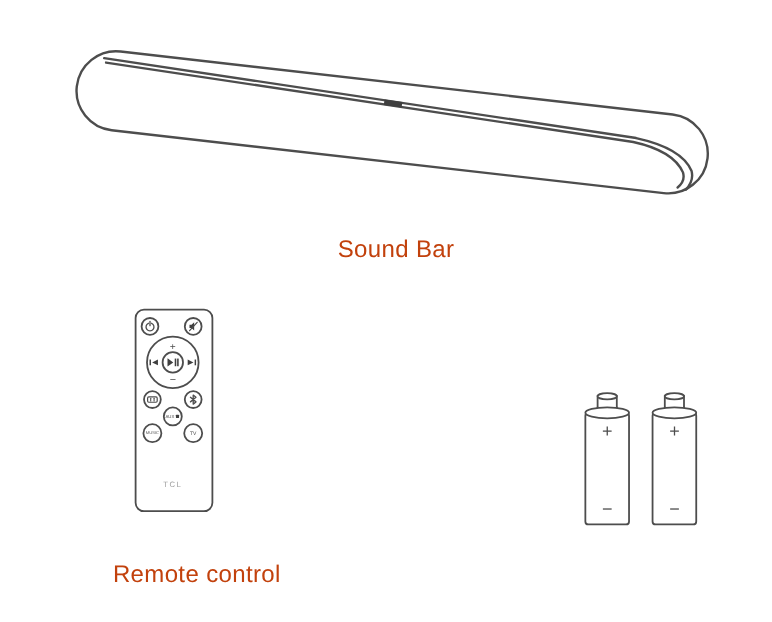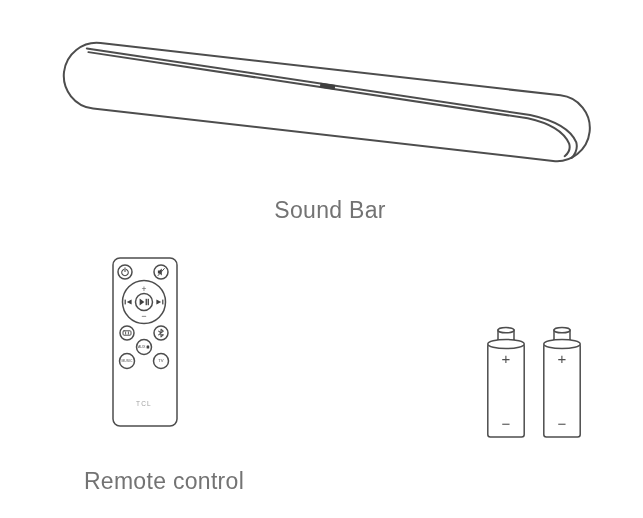--- a/index.html
+++ b/index.html
@@ -8,23 +8,23 @@
     width: 643px;
     height: 518px;
     background: #ffffff;
     overflow: hidden;
     font-family: "Liberation Sans", sans-serif;
   }
   .abs { position: absolute; }
   .caption {
     position: absolute;
     transform: translateX(-50%);
-    font-size: 23px;
+    font-size: 20px;
     letter-spacing: 0.3px;
-    color: #737373;
+    color: #c2410c;
     white-space: nowrap;
   }
   svg { display: block; overflow: visible; }
   svg .ln   { fill: none; stroke: #4d4d4d; stroke-width: 2; stroke-linecap: round; stroke-linejoin: round; }
   svg .lnf  { fill: #ffffff; stroke: #4d4d4d; stroke-width: 2; }
   svg .thin { fill: none; stroke: #4d4d4d; stroke-width: 1.5; stroke-linecap: round; stroke-linejoin: round; }
   svg .thinf{ fill: #ffffff; stroke: #4d4d4d; stroke-width: 1.5; }
   svg .dark { fill: #3f3f3f; stroke: none; }
   svg text  { font-family: "Liberation Sans", sans-serif; fill: #4d4d4d; }
 </style>

